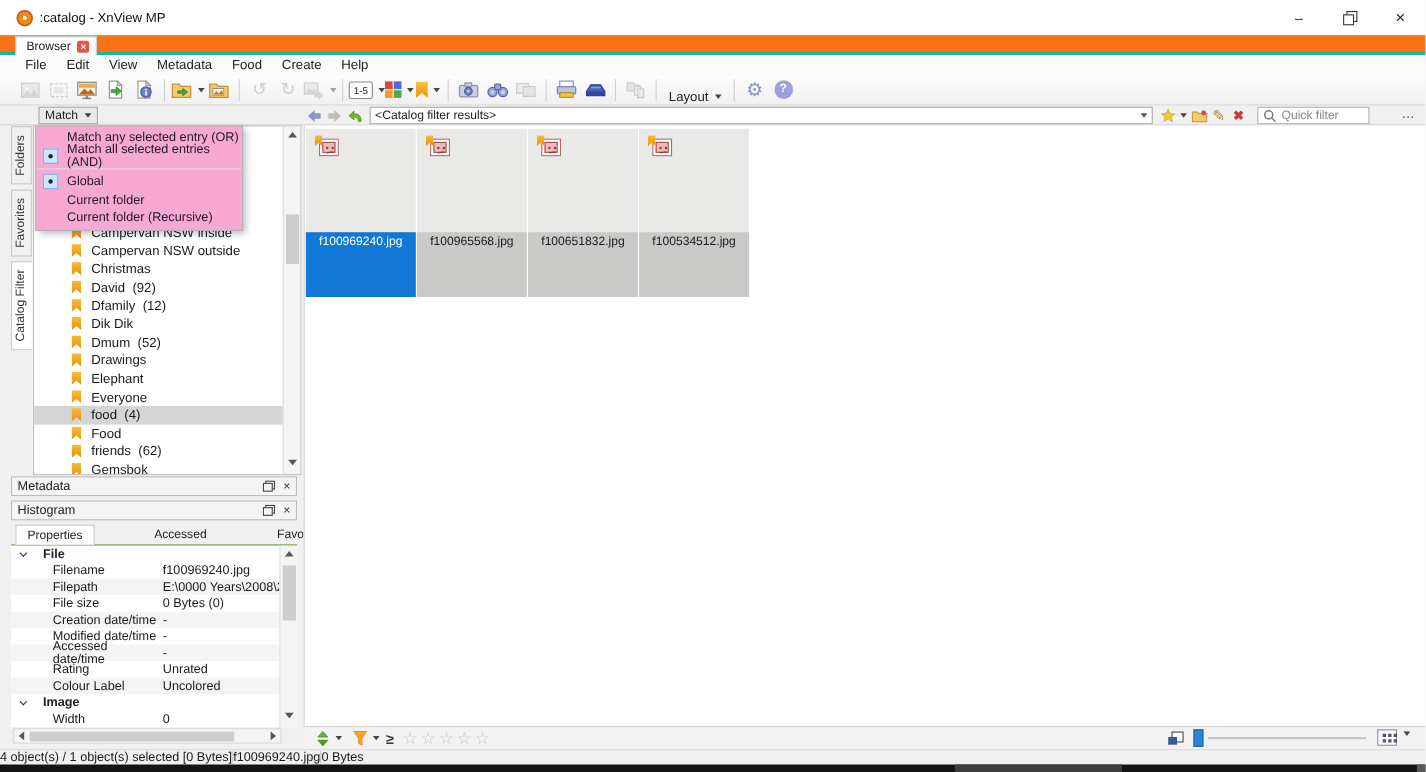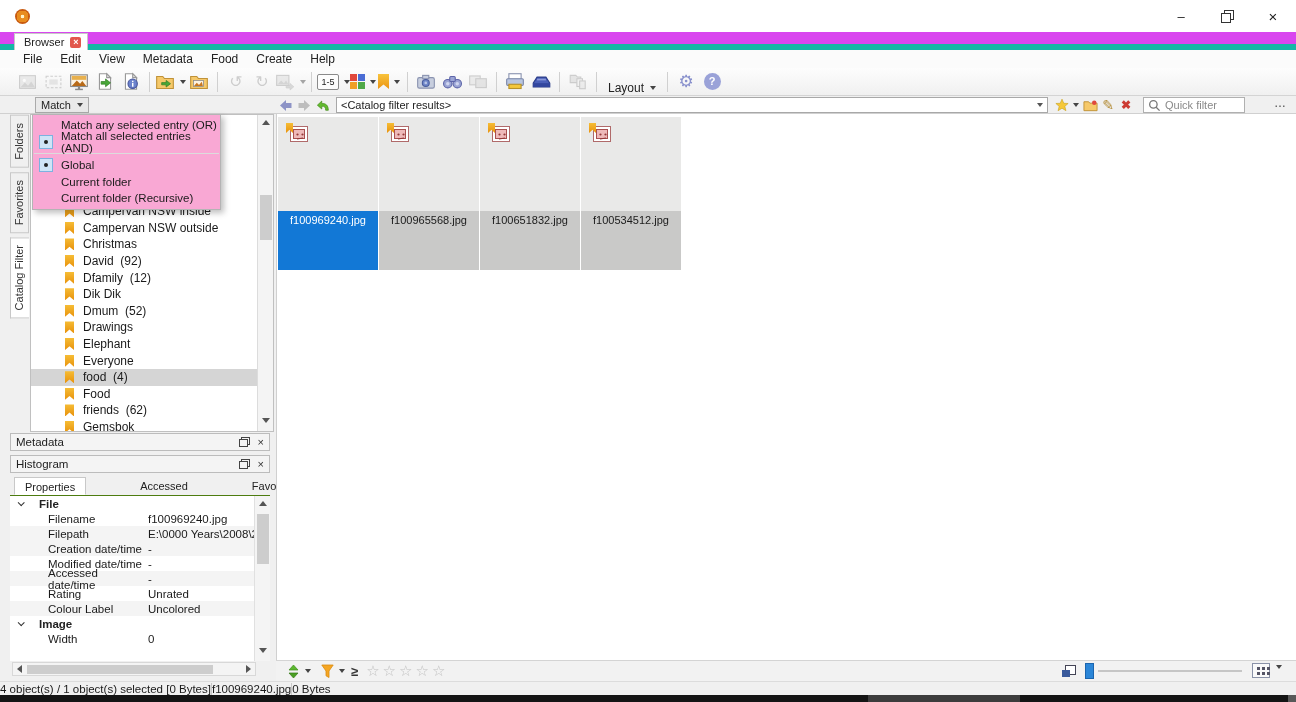--- a/index.html
+++ b/index.html
@@ -11,21 +11,21 @@
   .titlebar { left:0; top:0; width:1296px; height:32px; background:#fff; }
   .app-icon { left:15px; top:9px; width:15px; height:15px; border-radius:50%;
     background:radial-gradient(circle at 50% 50%, #fff2c8 0 18%, #e88c1e 19% 55%, #c85a10 56% 100%); }
   .app-title { left:36px; top:0; height:32px; line-height:32px; font-size:12px; color:#111; }
   .wbtn { top:0; width:46px; height:32px; display:flex; align-items:center; justify-content:center; color:#222; font-size:13px; }
   .restore-ic { position:relative; width:12px; height:12px; }
   .restore-ic::before { content:""; position:absolute; top:0; left:3px; width:8px; height:8px; border:1px solid #333; }
   .restore-ic::after  { content:""; position:absolute; top:3px; left:0; width:8px; height:8px; border:1px solid #333; background:#fff; }
 
   
-  .tabbar { left:0; top:32px; width:1296px; height:18px; background:#d946ef; border-bottom:6px solid #14b8a6; }
+  .tabbar { left:0; top:32px; width:1296px; height:18px; background:#f97316; border-bottom:3px solid #14b8a6; }
   .doc-tab { left:14px; top:1px; height:17px; padding:0 6px 0 9px; background:#fff; border:1px solid #c8c8c8; border-bottom:none;
     display:flex; align-items:center; gap:6px; font-size:11px; }
   .tab-close { width:11px; height:11px; background:#e2574c; border-radius:2px; color:#fff; font-size:9px; line-height:11px; text-align:center; font-weight:bold; }
 
   
   .menubar { left:0; top:50px; width:1296px; height:18px; background:#fbfbfb; display:flex; align-items:center; padding-left:14px; }
   .menu-item { padding:0 9px; height:18px; line-height:18px; font-size:12px; color:#222; }
 
   
   .toolbar { left:0; top:68px; width:1296px; height:28px; background:linear-gradient(#fdfdfd,#f0f0f0);
@@ -146,20 +146,21 @@
   .darkseg { left:868px; top:695px; width:152px; height:7px; background:#3c3c3c; }
   .darkseg2 { left:1288px; top:695px; width:8px; height:7px; background:#585858; }
 
   svg { display:block; }
 </style>
 </head>
 <body>
 
 <div class="abs titlebar">
   <div class="abs app-icon"></div>
+  <div class="abs app-title">:catalog - XnView MP</div>
   <div class="abs wbtn" style="left:1158px">–</div>
   <div class="abs wbtn" style="left:1204px">
       <span class="restore-ic"></span>
     </div>
   <div class="abs wbtn" style="left:1250px;font-size:15px">×</div>
 </div>
 
 <div class="abs tabbar">
   <div class="abs doc-tab">
     <span>Browser</span>
@@ -503,20 +504,24 @@
       <span class="chev"></span>
       <span>File</span>
     </div>
   <div class="prow">
       <span class="plabel">Filename</span>
       <span class="pvalue">f100969240.jpg</span>
     </div>
   <div class="prow alt">
       <span class="plabel">Filepath</span>
       <span class="pvalue">E:\0000 Years\2008\2008</span>
+    </div>
+  <div class="prow">
+      <span class="plabel">File size</span>
+      <span class="pvalue">0 Bytes (0)</span>
     </div>
   <div class="prow alt">
       <span class="plabel">Creation date/time</span>
       <span class="pvalue">-</span>
     </div>
   <div class="prow">
       <span class="plabel">Modified date/time</span>
       <span class="pvalue">-</span>
     </div>
   <div class="prow alt">

